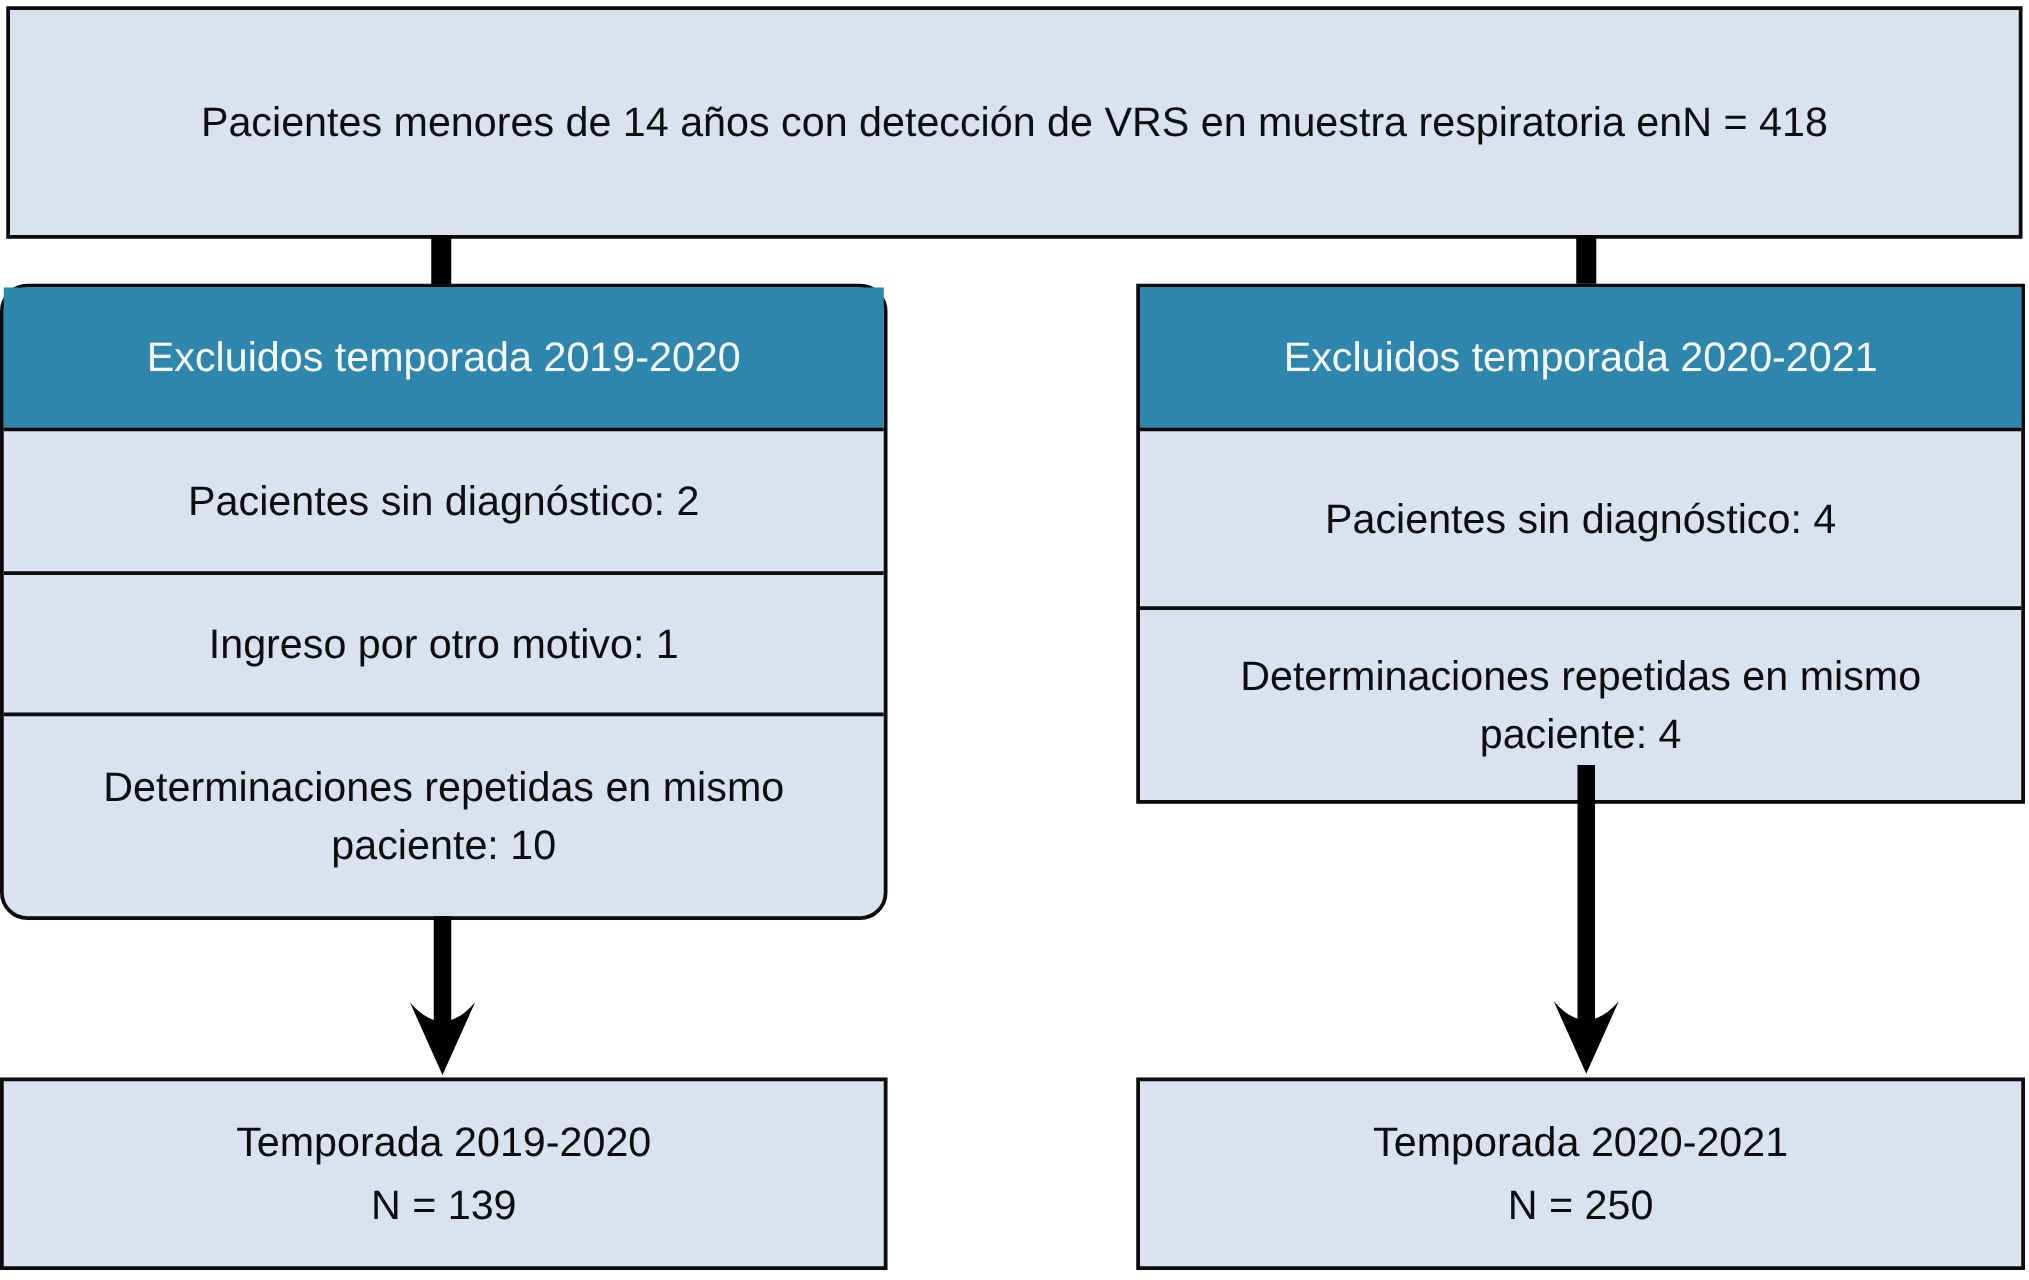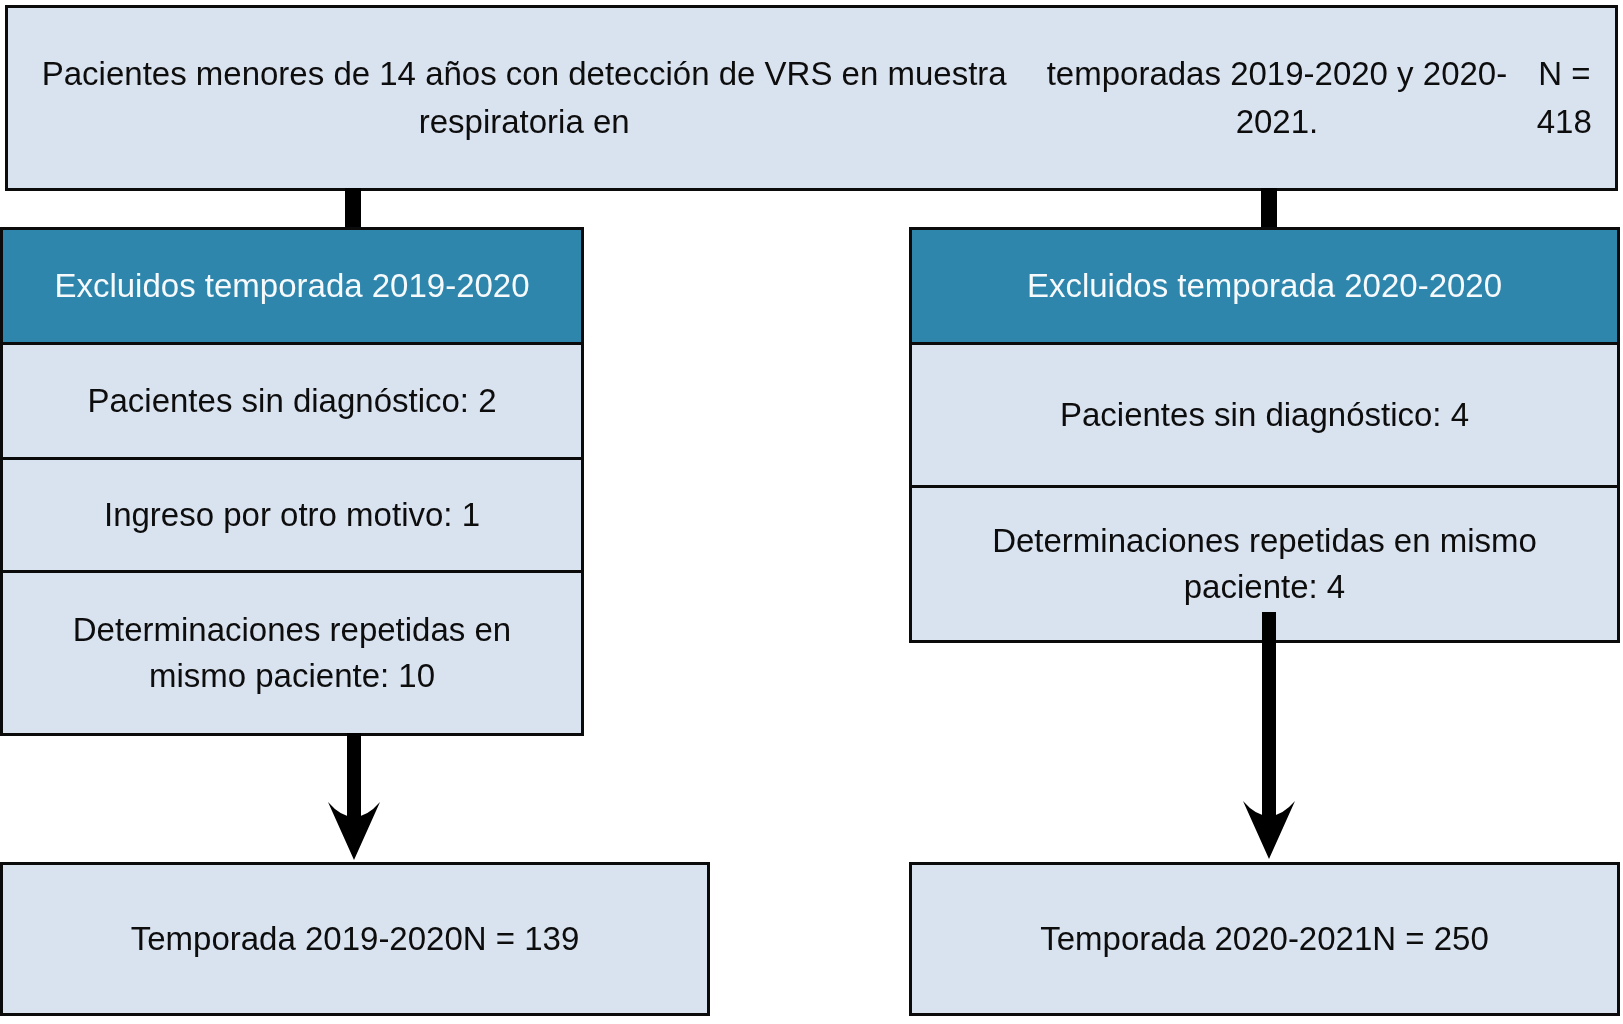--- a/index.html
+++ b/index.html
@@ -15,57 +15,56 @@
   body{font-family:"Liberation Sans","DejaVu Sans",sans-serif;color:var(--text);}
   .canvas{position:absolute;top:0;left:0;width:1623px;height:1024px;background:#ffffff;}
 
   .box{position:absolute;background:var(--box-fill);border:3px solid var(--border);}
 
   .top-box{left:5px;top:5px;width:1613px;height:186px;
     display:flex;flex-direction:row;justify-content:center;align-items:center;
     text-align:center;font-size:33px;line-height:48px;}
 
   .column{position:absolute;top:227px;border:3px solid var(--border);background:var(--box-fill);}
-  .column-left{left:0px;width:584px;}
+  .column-left{left:0px;width:710px;border-radius:22px;}
   .column-right{left:909px;width:711px;}
 
   .col-header{background:var(--header-fill);color:var(--header-text);
     display:flex;align-items:center;justify-content:center;text-align:center;
     font-size:33px;height:112px;}
   .col-row{border-top:3px solid var(--border);
     display:flex;align-items:center;justify-content:center;text-align:center;
     font-size:33px;line-height:46px;padding:16px 30px;}
   .column-left .col-row:nth-of-type(2){height:115px;}
   .column-left .col-row:nth-of-type(3){height:113px;}
   .column-left .col-row:nth-of-type(4){height:163px;}
   .column-right .col-row:nth-of-type(2){height:143px;}
   .column-right .col-row:nth-of-type(3){height:155px;}
 
   .result-box{position:absolute;top:862px;height:154px;
-    display:flex;flex-direction:row;justify-content:center;align-items:center;
+    display:flex;flex-direction:column;justify-content:center;align-items:center;
     text-align:center;font-size:33px;line-height:50px;}
   .result-left{left:0px;width:710px;}
   .result-right{left:909px;width:711px;}
 
   .stub{position:absolute;background:var(--arrow);width:16px;height:40px;top:188px;}
   .stub-left{left:345px;}
   .stub-right{left:1261px;}
 
   .arrow-svg{position:absolute;overflow:visible;}
   .arrow-left{left:326px;top:733px;}
   .arrow-right{left:1241px;top:612px;}
 </style>
 </head>
 <body>
 
 <div class="canvas">
 
   <div class="box top-box">
     <div>Pacientes menores de 14 años con detección de VRS en muestra respiratoria en</div>
-    <div>temporadas 2019-2020 y 2020-2021.</div>
     <div>N = 418</div>
   </div>
 
   <div class="stub stub-left"></div>
   <div class="stub stub-right"></div>
 
   <div class="column column-left">
     <div class="col-header">
       <span></span>
       <span>Excluidos temporada 2019-2020</span>
@@ -76,21 +75,21 @@
     <div class="col-row">
       <span>Ingreso por otro motivo: 1</span>
     </div>
     <div class="col-row">
       <span>Determinaciones repetidas en mismo paciente: 10</span>
     </div>
   </div>
 
   <div class="column column-right">
     <div class="col-header">
-      <span>Excluidos temporada 2020-2020</span>
+      <span>Excluidos temporada 2020-2021</span>
     </div>
     <div class="col-row">
       <span>Pacientes sin diagnóstico: 4</span>
     </div>
     <div class="col-row">
       <span>Determinaciones repetidas en mismo paciente: 4</span>
     </div>
   </div>
 
   <svg class="arrow-svg arrow-left" width="56" height="128" viewBox="0 0 56 128">

